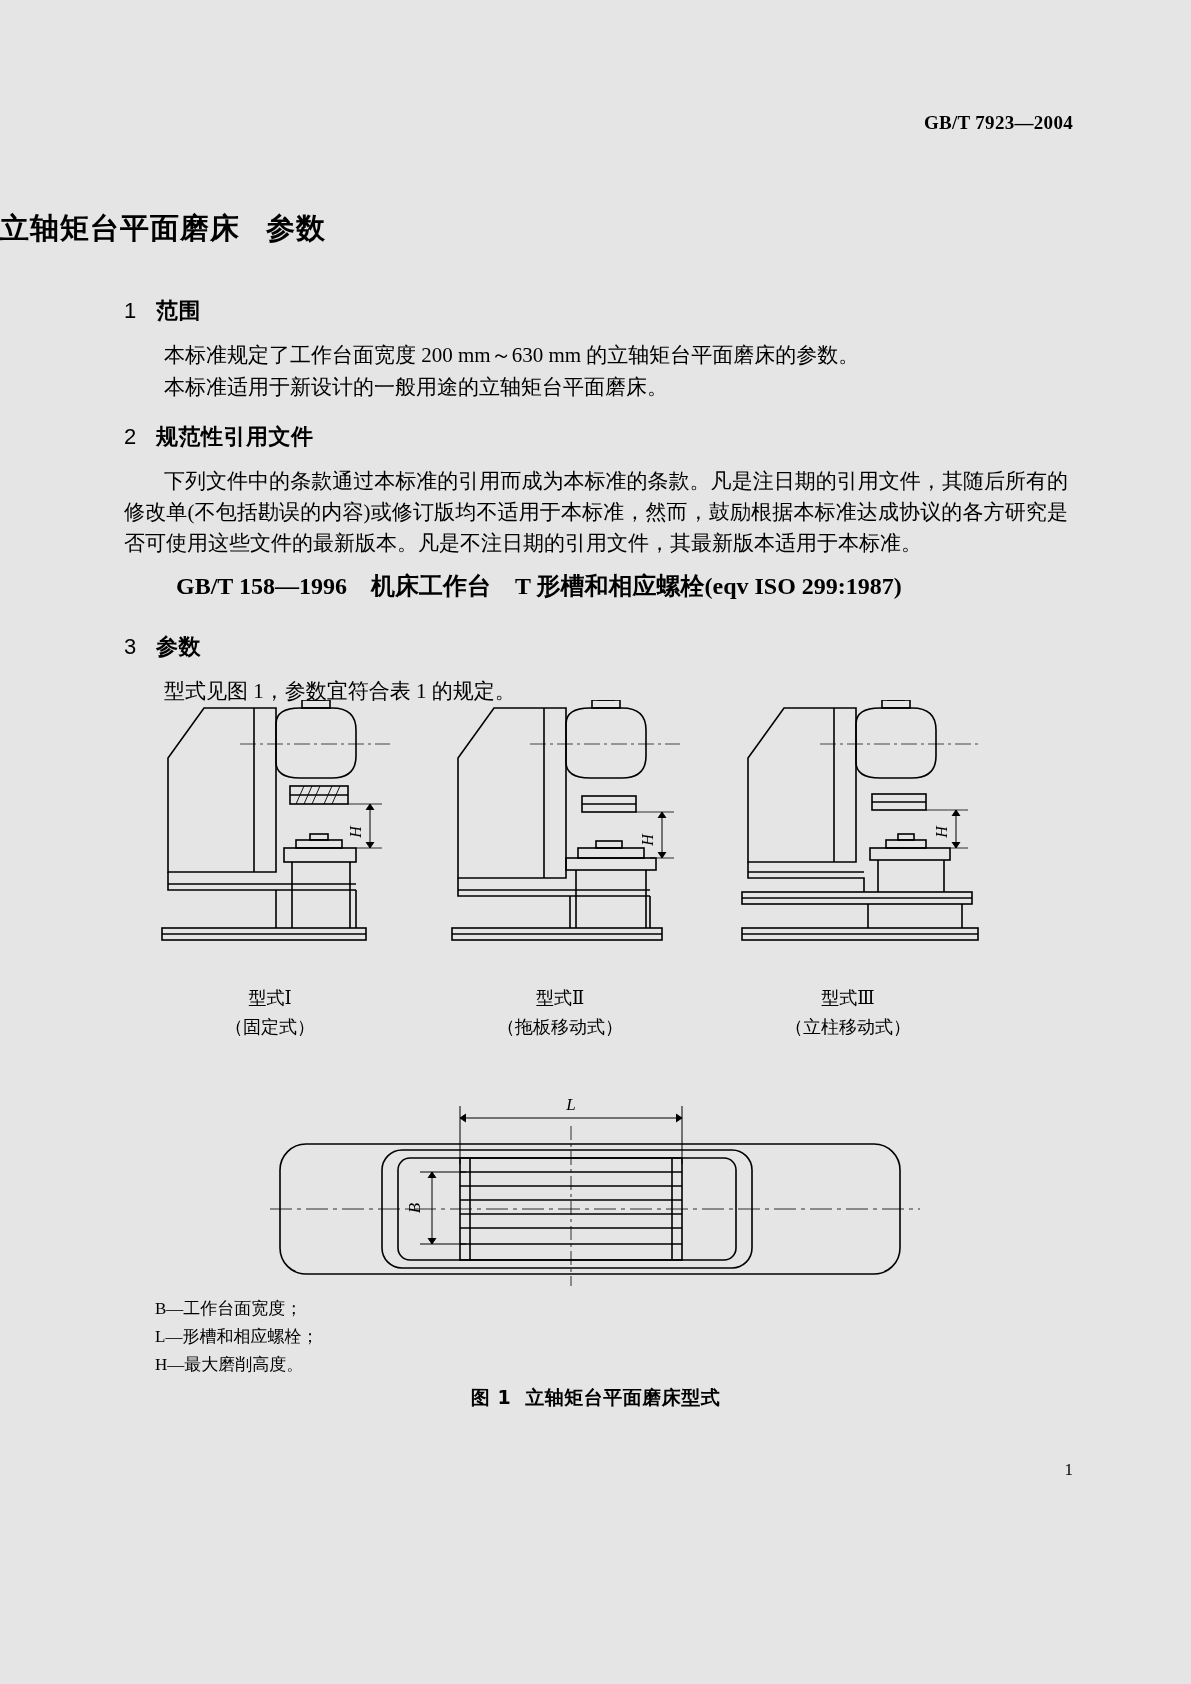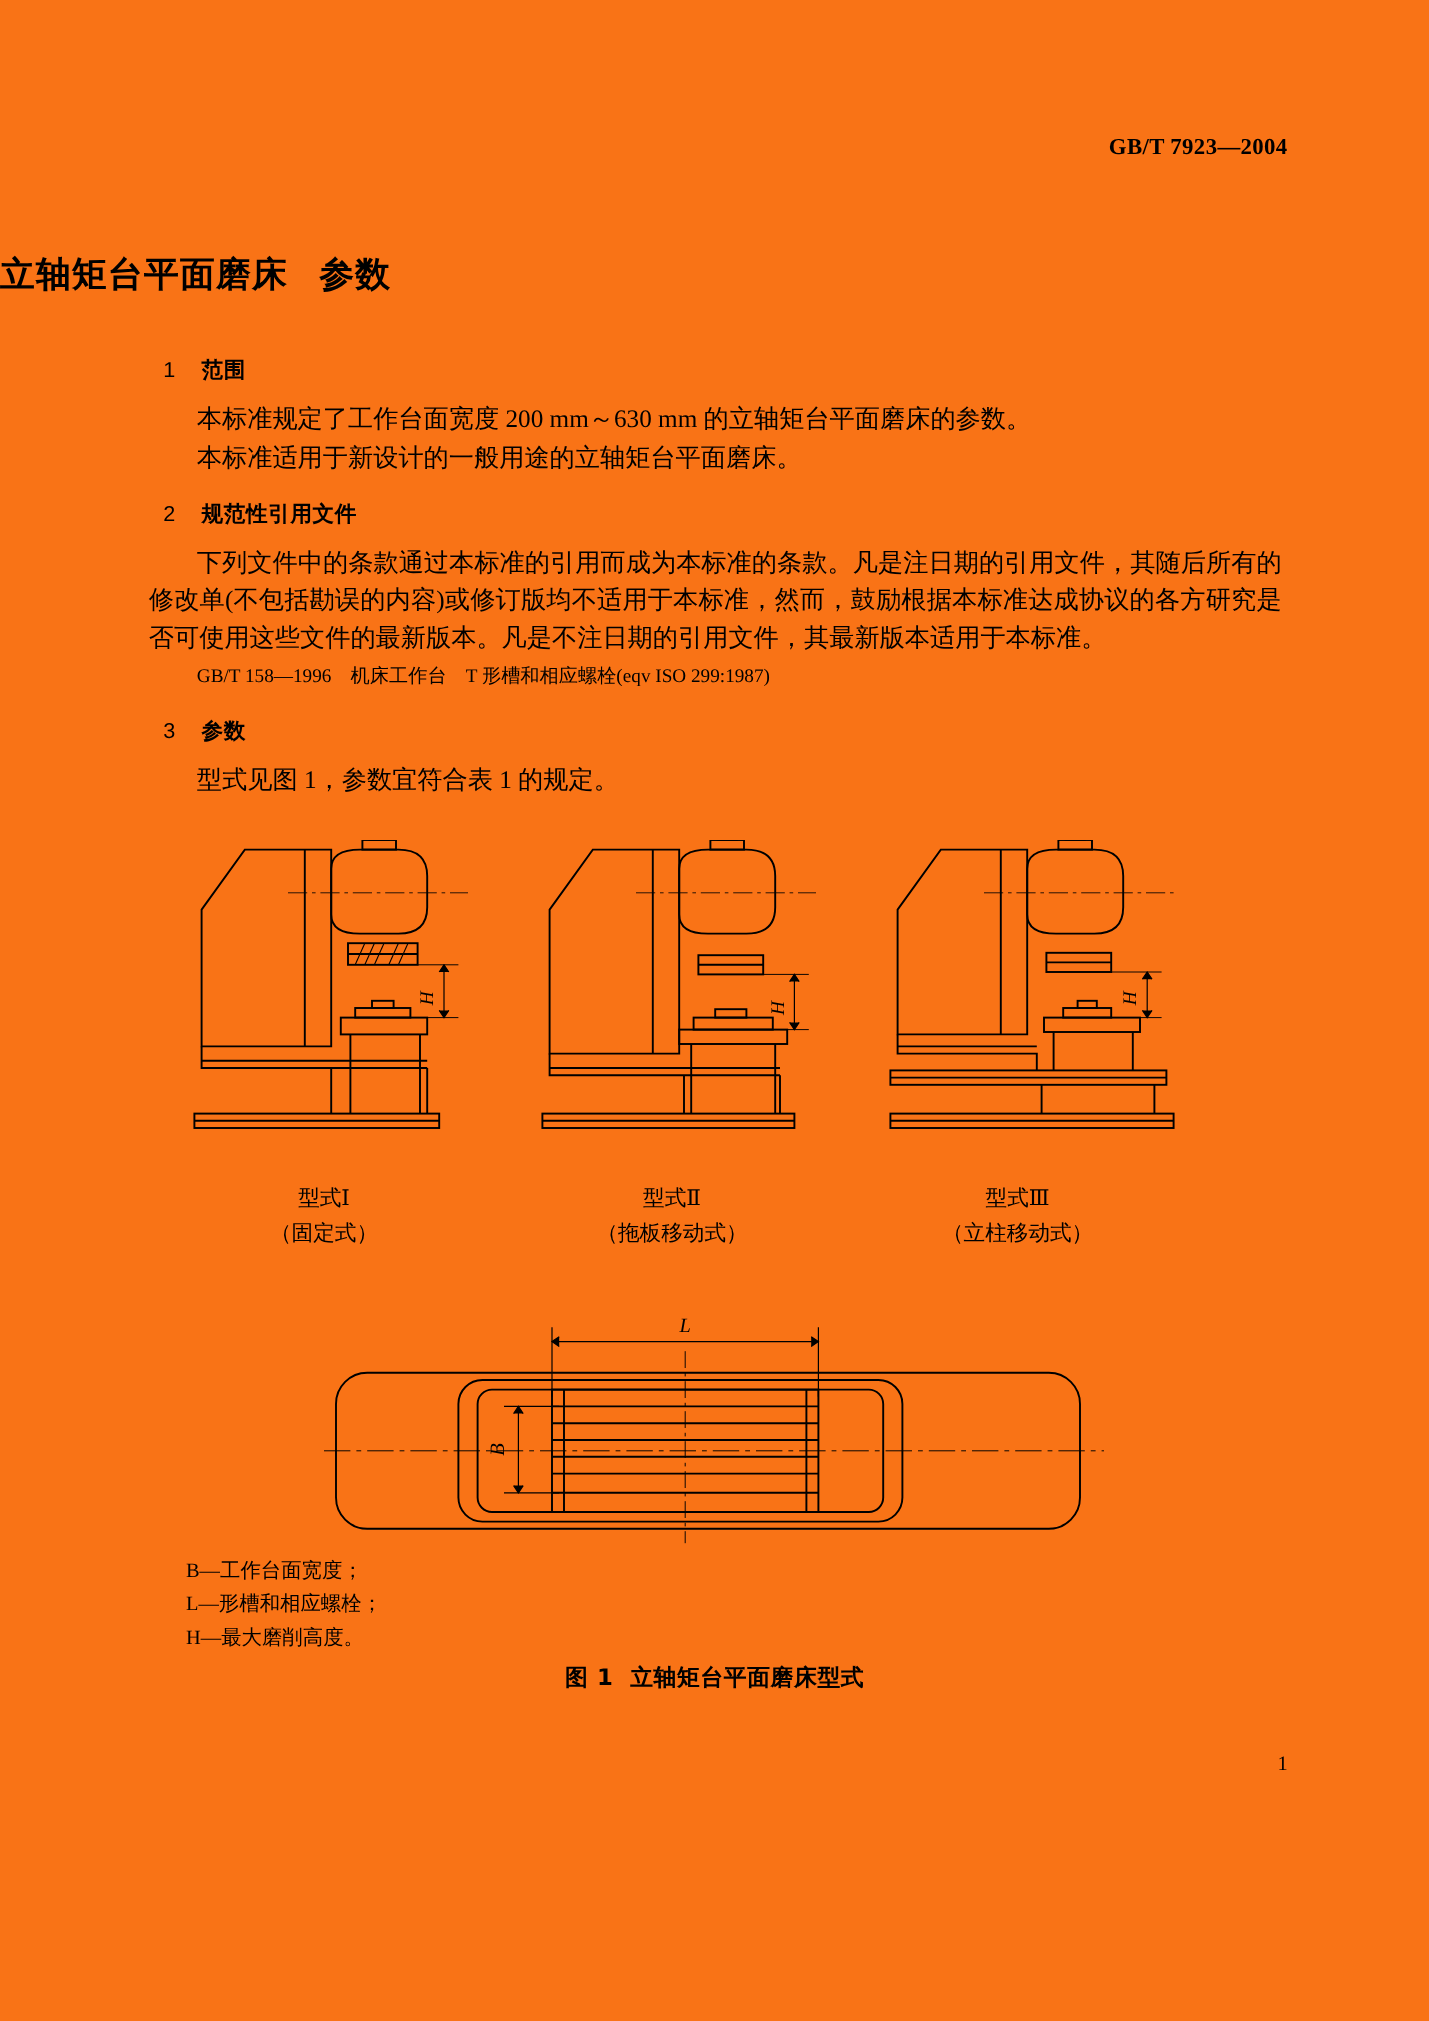--- a/index.html
+++ b/index.html
@@ -9,21 +9,21 @@
   }
   body {
     font-family: "Liberation Serif", "DejaVu Serif", serif;
     color: #000000;
   }
   .page {
     position: relative;
     width: 1191px;
     height: 1684px;
     margin: 0 auto;
-    background: #f97316;
+    background: #e5e5e5;
     overflow: hidden;
   }
 
   
   .doc-header {
     position: absolute;
     top: 112px;
     right: 118px;
     font-size: 19px;
     letter-spacing: 0.3px;
@@ -51,44 +51,45 @@
   
   .content {
     position: absolute;
     top: 296px;
     left: 124px;
     width: 944px;
   }
   .sec-head {
     font-family: "DejaVu Sans", sans-serif;
     font-weight: bold;
-    font-size: 18px;
-    margin: 0 0 14px 12px;
+    font-size: 22px;
+    margin: 0 0 14px 0;
     letter-spacing: 0.5px;
   }
   .sec-head .num {
     display: inline-block;
     width: 32px;
     font-weight: normal;
     font-family: "Liberation Sans", sans-serif;
   }
   .para {
     font-size: 21px;
     line-height: 31px;
     text-indent: 40px;
     margin: 0 0 1px 0;
     text-align: justify;
   }
   .para.nojust { text-align: left; }
   .block-gap { height: 18px; }
   .ref-line {
-    font-size: 16px;
+    font-size: 24px;
     line-height: 31px;
     text-indent: 40px;
-    margin: 0;
+    margin: 12px;
+    font-weight: bold;
   }
 
   
   .figure-wrap {
     position: absolute;
     top: 700px;
     left: 0;
     width: 1191px;
   }
   .machines {

